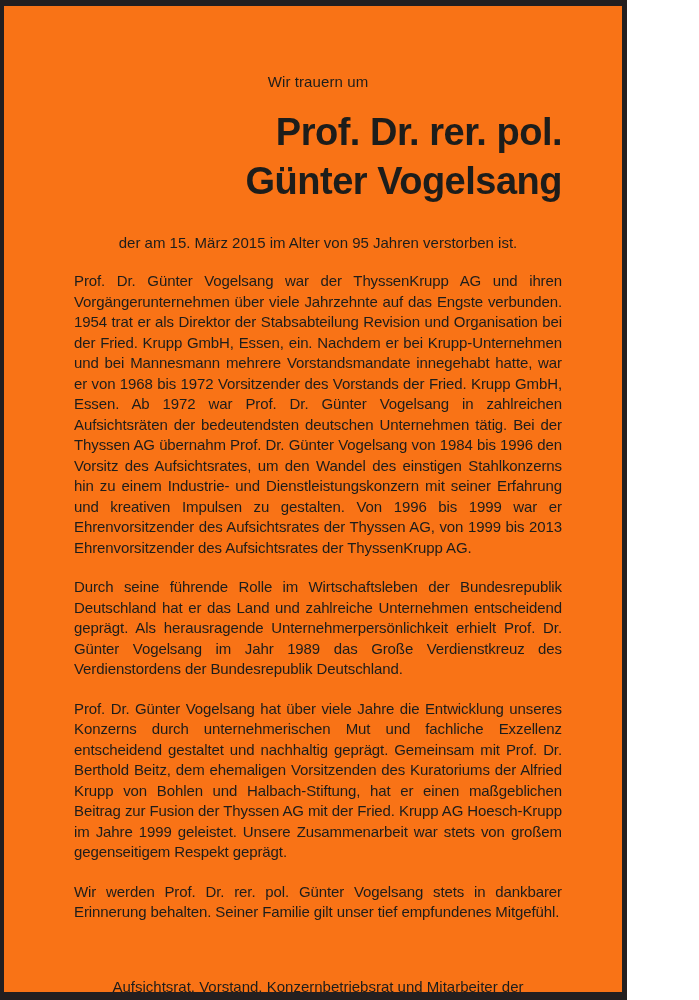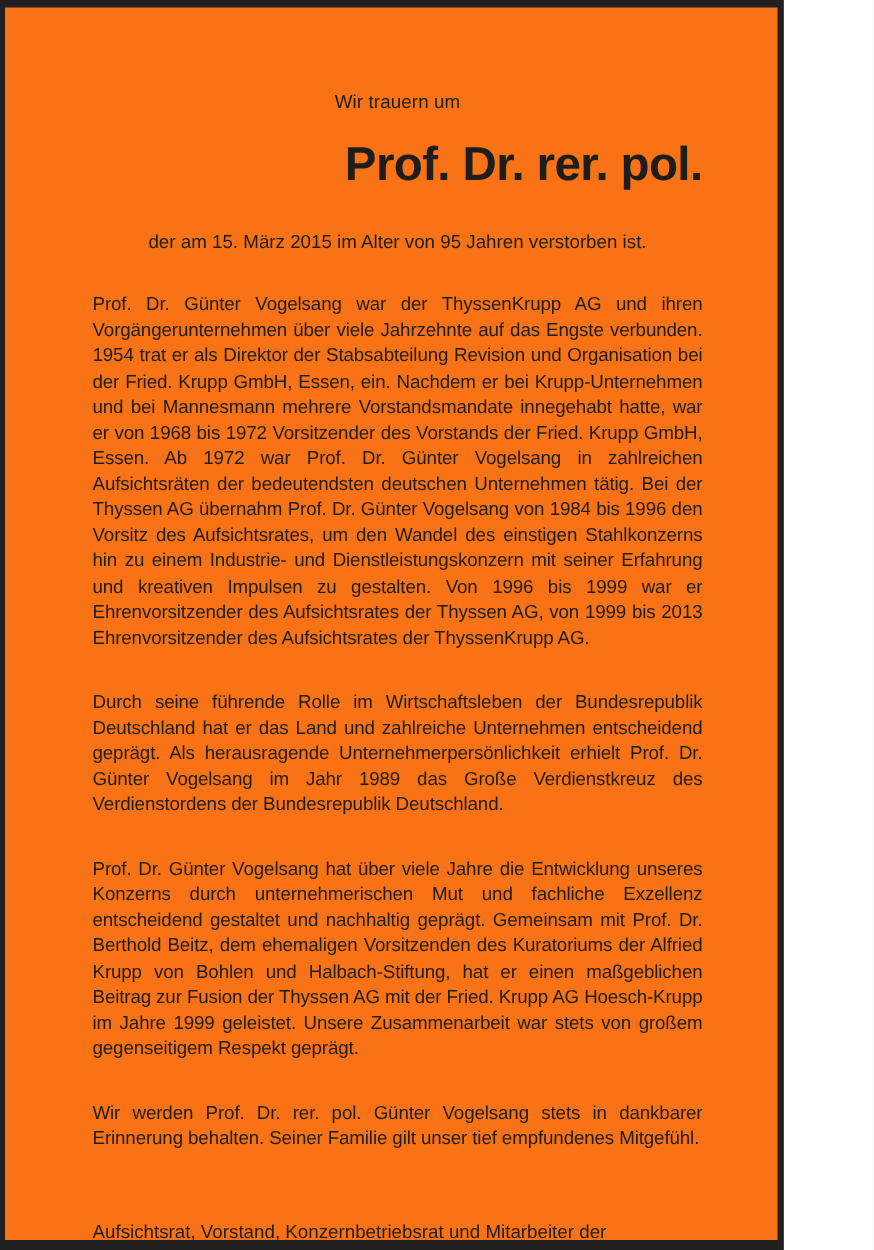--- a/index.html
+++ b/index.html
@@ -47,33 +47,33 @@
     font-stretch: condensed;
   }
   .title .title-line { display: block; }
   .subtitle {
     margin-top: 27px;
     font-size: 15px;
     line-height: 19px;
     text-align: center;
   }
   .para {
-    margin: 31px 0 0 0;
+    margin: 19px 0 0 0;
     font-size: 15px;
     line-height: 20.5px;
     text-align: justify;
     letter-spacing: -0.1px;
     hyphens: auto;
     -webkit-hyphens: auto;
   }
   .closing {
     margin-top: 54px;
     font-size: 15px;
     line-height: 19px;
-    text-align: left;
+    text-align: center;
   }
   .signature {
     margin-top: 7px;
     font-size: 26px;
     line-height: 31px;
     font-weight: 700;
     text-align: left;
     letter-spacing: -0.3px;
     font-stretch: condensed;
   }
@@ -81,20 +81,21 @@
 </head>
 <body>
 
 <div class="frame">
   <div class="content">
 
     <div class="intro">Wir trauern um</div>
 
     <h1 class="title">
       <span class="title-line">Prof. Dr. rer. pol.</span>
+      <span class="title-line">Günter Vogelsang</span>
     </h1>
 
     <div class="subtitle">der am 15. März 2015 im Alter von 95 Jahren verstorben ist.</div>
 
     <p class="para">Prof. Dr. Günter Vogelsang war der ThyssenKrupp AG und ihren Vorgängerunternehmen über viele Jahrzehnte auf das Engste verbunden. 1954 trat er als Direktor der Stabsabteilung Revision und Organisation bei der Fried. Krupp GmbH, Essen, ein. Nachdem er bei Krupp-Unternehmen und bei Mannesmann mehrere Vorstandsmandate innegehabt hatte, war er von 1968 bis 1972 Vorsitzender des Vorstands der Fried. Krupp GmbH, Essen. Ab 1972 war Prof. Dr. Günter Vogelsang in zahlreichen Aufsichtsräten der bedeutendsten deutschen Unternehmen tätig. Bei der Thyssen AG übernahm Prof. Dr. Günter Vogelsang von 1984 bis 1996 den Vorsitz des Aufsichtsrates, um den Wandel des einstigen Stahlkonzerns hin zu einem Industrie- und Dienstleistungskonzern mit seiner Erfahrung und kreativen Impulsen zu gestalten. Von 1996 bis 1999 war er Ehrenvorsitzender des Aufsichtsrates der Thyssen AG, von 1999 bis 2013 Ehrenvorsitzender des Aufsichtsrates der ThyssenKrupp AG.</p>
 
     <p class="para">Durch seine führende Rolle im Wirtschaftsleben der Bundesrepublik Deutschland hat er das Land und zahlreiche Unternehmen entscheidend geprägt. Als herausragende Unternehmerpersönlichkeit erhielt Prof. Dr. Günter Vogelsang im Jahr 1989 das Große Verdienstkreuz des Verdienstordens der Bundesrepublik Deutschland.</p>
 
     <p class="para">Prof. Dr. Günter Vogelsang hat über viele Jahre die Entwicklung unseres Konzerns durch unternehmerischen Mut und fachliche Exzellenz entscheidend gestaltet und nachhaltig geprägt. Gemeinsam mit Prof. Dr. Berthold Beitz, dem ehemaligen Vorsitzenden des Kuratoriums der Alfried Krupp von Bohlen und Halbach-Stiftung, hat er einen maßgeblichen Beitrag zur Fusion der Thyssen AG mit der Fried. Krupp AG Hoesch-Krupp im Jahre 1999 geleistet. Unsere Zusammenarbeit war stets von großem gegenseitigem Respekt geprägt.</p>
 

